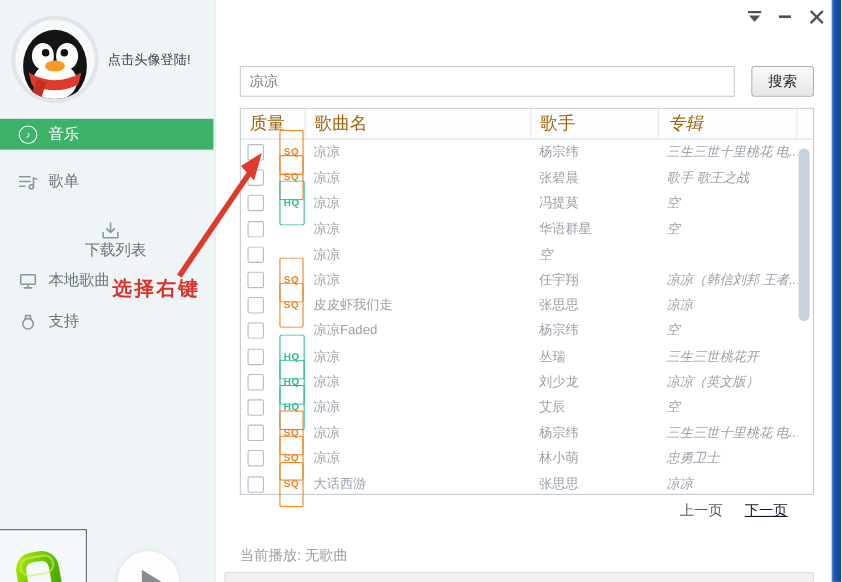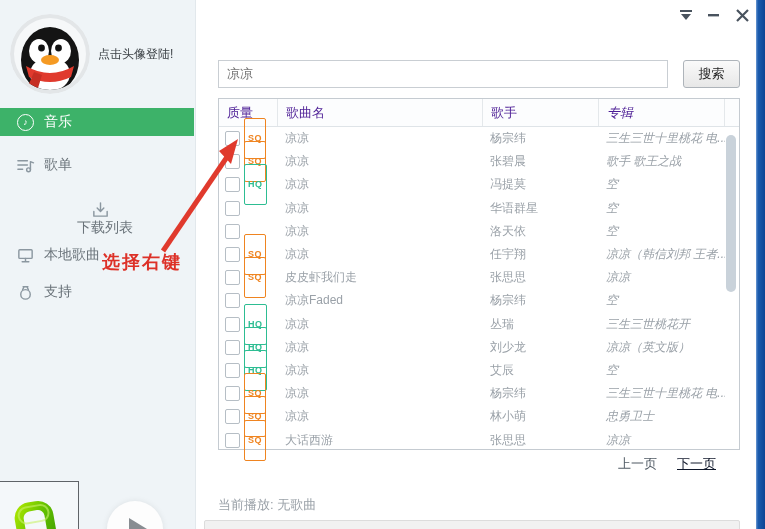--- a/index.html
+++ b/index.html
@@ -20,30 +20,30 @@
   
   .win-controls{position:absolute;top:6px;right:14px;display:flex;gap:10px;}
   .wc{width:18px;height:18px;display:flex;align-items:center;justify-content:center;}
 
   
   .search-input{position:absolute;left:218px;top:60px;width:450px;height:28px;box-sizing:border-box;border:1px solid #c9ced3;background:#fff;font-size:13px;color:#777;padding:0 8px;outline:none;font-family:inherit;}
   .search-btn{position:absolute;left:683px;top:60px;width:57px;height:28px;box-sizing:border-box;border:1px solid #aeb4ba;border-radius:3px;background:linear-gradient(180deg,#fafafa,#e7e7e7);font-size:13px;color:#222;font-family:Liberation Mono, monospace;}
 
   
   .table{position:absolute;left:218px;top:98px;width:522px;height:352px;box-sizing:border-box;border:1px solid #c5cbd1;background:#fff;}
-  .thead{display:flex;height:27px;border-bottom:1px solid #dfe4e8;background:#fcfdfe;color:#4c1d95;font-size:13px;}
+  .thead{display:flex;height:27px;border-bottom:1px solid #dfe4e8;background:#fcfdfe;color:#a16207;font-size:16px;}
   .th{box-sizing:border-box;border-right:1px solid #e4e8eb;display:flex;align-items:center;padding-left:8px;overflow:hidden;}
   .th:last-child{border-right:none;}
   .c-q{width:59px;} .c-song{width:205px;} .c-artist{width:116px;} .c-album{width:126px;font-style:italic;} .c-scroll{width:14px;}
   .tbody{position:relative;}
   .trow{display:flex;height:23.2px;align-items:center;font-size:12px;color:#9aa1a8;}
   .cell{box-sizing:border-box;display:flex;align-items:center;overflow:hidden;white-space:nowrap;padding-left:7px;}
   .cell.qcell{padding-left:6px;}
   .cb{width:13px;height:13px;border:1px solid #b6bec5;border-radius:2px;background:#fff;flex:0 0 auto;}
-  .badge{margin-left:4px;font-size:9px;font-weight:bold;letter-spacing:0.5px;padding:14px 3px;border-radius:2px;border:1px solid;line-height:11px;}
+  .badge{margin-left:14px;font-size:9px;font-weight:bold;letter-spacing:0.5px;padding:14px 3px;border-radius:2px;border:1px solid;line-height:11px;}
   .badge.sq{color:#ef8420;border-color:#ef8420;}
   .badge.hq{color:#2dbd92;border-color:#2dbd92;}
   .scroll-thumb{position:absolute;right:3px;top:8px;width:10px;height:157px;border-radius:5px;background:#c9d2da;}
 
   
   .pag-prev{position:absolute;left:618px;top:455px;font-size:13px;color:#525c66;text-decoration:none;}
   .pag-next{position:absolute;left:677px;top:455px;font-size:13px;color:#0f172a;text-decoration:underline;text-align:right;}
   .now-playing{position:absolute;left:218px;top:496px;font-size:13px;color:#9aa1a8;}
   .progress{position:absolute;left:204px;top:520px;width:536px;height:16px;box-sizing:border-box;background:#f1f1f1;border:1px solid #dcdcdc;border-radius:2px;}
 
@@ -218,21 +218,20 @@
           </div>
           <div class="cell c-song">凉凉</div>
           <div class="cell c-artist">华语群星</div>
           <div class="cell c-album">空</div>
         </div>
         <div class="trow">
           <div class="cell qcell c-q">
             <div class="cb"></div>
           </div>
           <div class="cell c-song">凉凉</div>
-          <div class="cell c-artist">洛天依</div>
           <div class="cell c-album">空</div>
         </div>
         <div class="trow">
           <div class="cell qcell c-q">
             <div class="cb"></div>
             <span class="badge sq">SQ</span>
           </div>
           <div class="cell c-song">凉凉</div>
           <div class="cell c-artist">任宇翔</div>
           <div class="cell c-album">凉凉（韩信刘邦 王者...</div>

